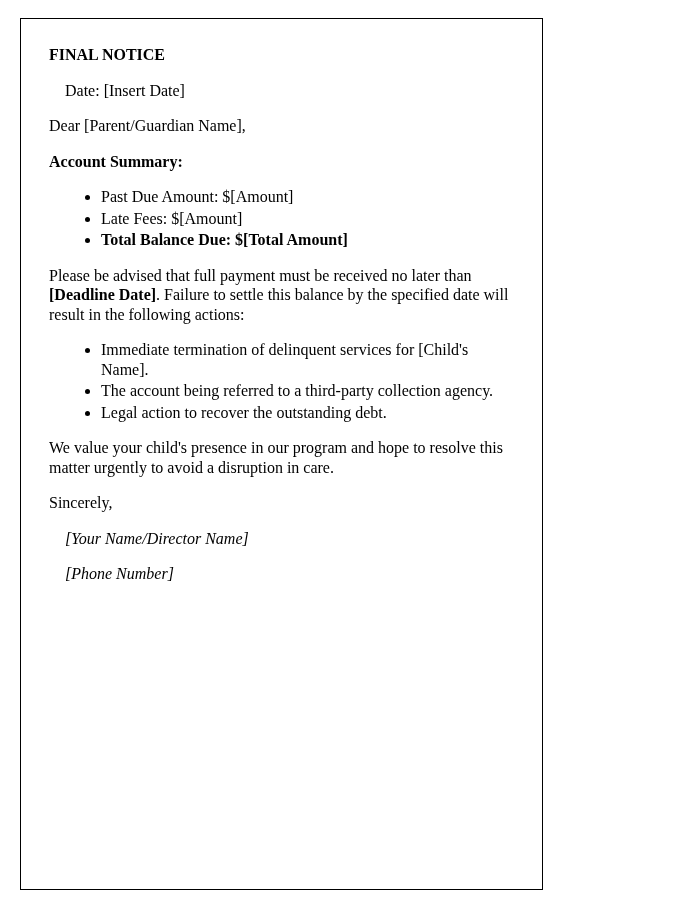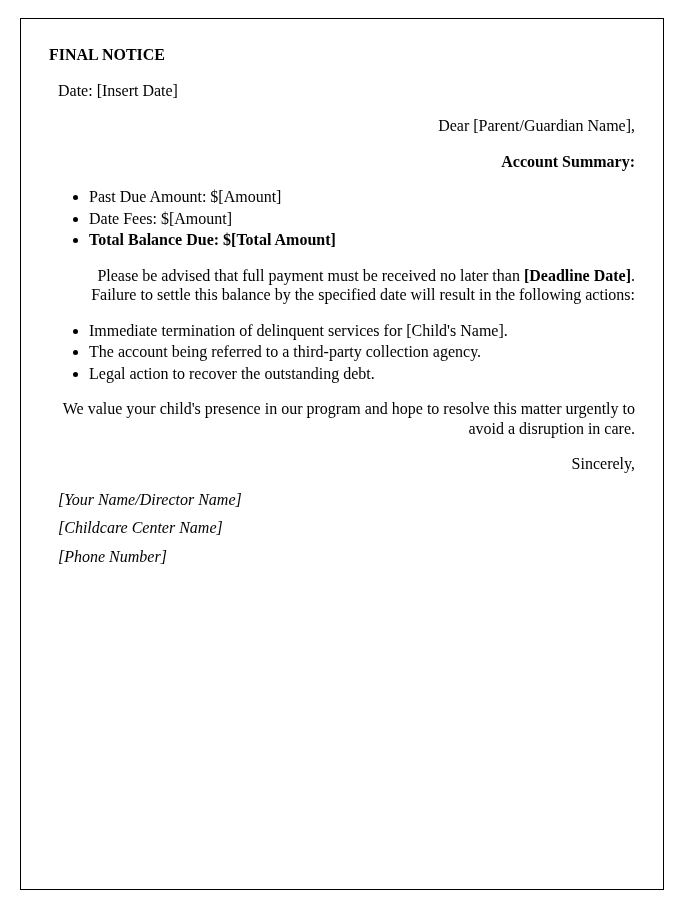--- a/index.html
+++ b/index.html
@@ -8,57 +8,56 @@
       background: #ffffff;
       width: 700px;
       height: 900px;
       font-family: "Liberation Serif", "DejaVu Serif", serif;
       color: #000000;
     }
     .page {
       position: absolute;
       left: 20px;
       top: 18px;
-      width: 644px;
+      width: 523px;
       height: 872px;
       border: 1px solid #000000;
       box-sizing: border-box;
       background: #ffffff;
       overflow: hidden;
     }
     .content {
       padding: 26px 28px 20px 28px;
       font-size: 16px;
       line-height: 1.22;
     }
     .heading {
       font-weight: bold;
       margin: 0 0 16px 0;
       font-size: 16px;
     }
     .line {
-      margin: 9px;
+      margin: 16px;
     }
     .block {
       margin: 0 0 16px 0;
     }
     .para {
       margin: 6px 0 16px 0;
-      text-align: right;
     }
     .bold {
       font-weight: bold;
     }
     ul.bullets {
       margin: 0 0 16px 0;
       padding-left: 40px;
       list-style-type: disc;
     }
     ul.bullets li {
-      margin: 0 0 2px 0;
+      margin: 0 0 2px 12px;
     }
     .sig-block {
       margin: 0;
       font-style: italic;
     }
   </style>
 </head>
 <body>
 
 <div class="page">
@@ -71,37 +70,36 @@
     </div>
 
 
     <p class="para">Dear [Parent/Guardian Name],</p>
 
 
     <p class="para bold">Account Summary:</p>
 
     <ul class="bullets">
       <li>Past Due Amount: $[Amount]</li>
-      <li>Date Fees: $[Amount]</li>
+      <li>Late Fees: $[Amount]</li>
       <li class="bold">Total Balance Due: $[Total Amount]</li>
     </ul>
 
     <p class="para"><span>Please be advised that full payment must be received no later than </span><span class="bold">[Deadline Date]</span><span>. Failure to settle this balance by the specified date will result in the following actions:</span></p>
 
     <ul class="bullets">
       <li>Immediate termination of delinquent services for [Child's Name].</li>
       <li>The account being referred to a third-party collection agency.</li>
       <li>Legal action to recover the outstanding debt.</li>
     </ul>
 
 
     <p class="para">We value your child's presence in our program and hope to resolve this matter urgently to avoid a disruption in care.</p>
 
     <p class="para">Sincerely,</p>
 
     <div class="sig-block">
       <p class="line">[Your Name/Director Name]</p>
-      <p class="line">[Childcare Center Name]</p>
       <p class="line">[Phone Number]</p>
     </div>
 
   </div>
 </div>
 
 </body></html>

